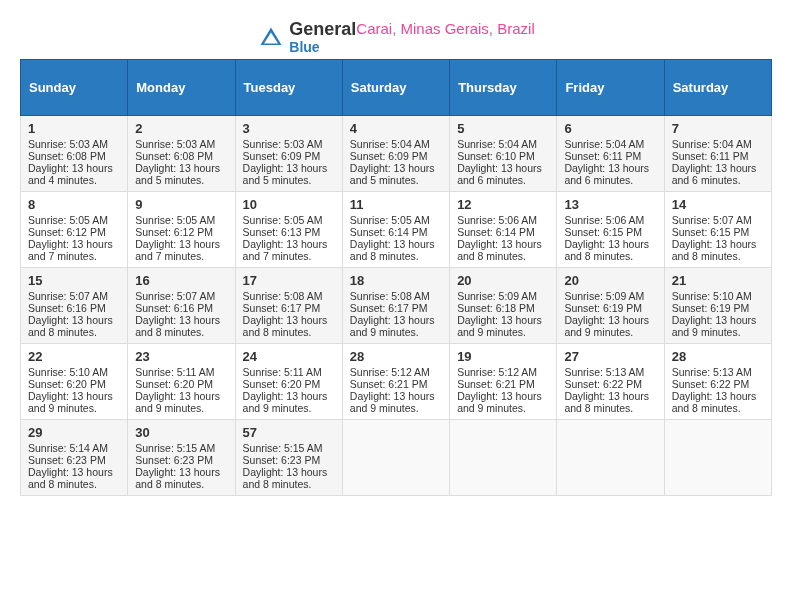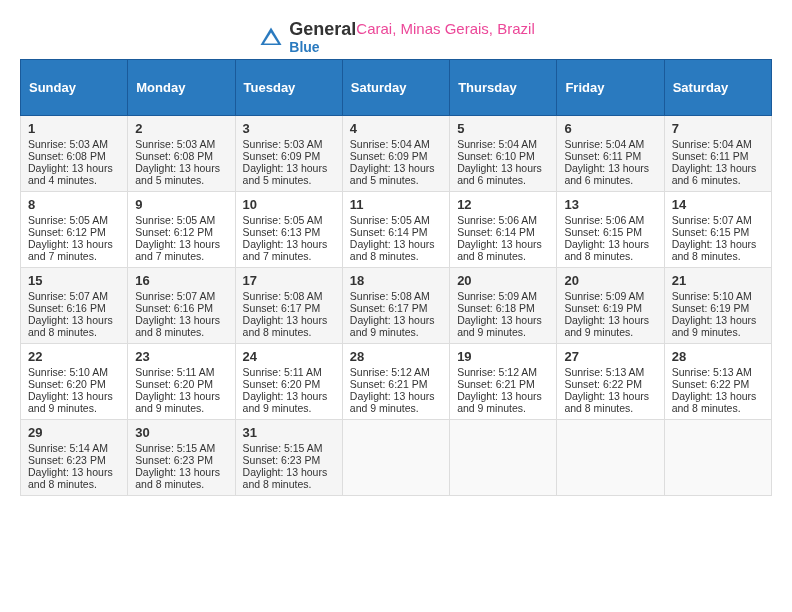--- a/index.html
+++ b/index.html
@@ -156,20 +156,20 @@
         <td><span class="day-number">23</span><span>Sunrise: 5:11 AM</span><br><span>Sunset: 6:20 PM</span><br><span>Daylight: 13 hours and 9 minutes.</span></td>
         <td><span class="day-number">24</span><span>Sunrise: 5:11 AM</span><br><span>Sunset: 6:20 PM</span><br><span>Daylight: 13 hours and 9 minutes.</span></td>
         <td><span class="day-number">28</span><span>Sunrise: 5:12 AM</span><br><span>Sunset: 6:21 PM</span><br><span>Daylight: 13 hours and 9 minutes.</span></td>
         <td><span class="day-number">19</span><span>Sunrise: 5:12 AM</span><br><span>Sunset: 6:21 PM</span><br><span>Daylight: 13 hours and 9 minutes.</span></td>
         <td><span class="day-number">27</span><span>Sunrise: 5:13 AM</span><br><span>Sunset: 6:22 PM</span><br><span>Daylight: 13 hours and 8 minutes.</span></td>
         <td><span class="day-number">28</span><span>Sunrise: 5:13 AM</span><br><span>Sunset: 6:22 PM</span><br><span>Daylight: 13 hours and 8 minutes.</span></td>
       </tr>
       <tr>
         <td><span class="day-number">29</span><span>Sunrise: 5:14 AM</span><br><span>Sunset: 6:23 PM</span><br><span>Daylight: 13 hours and 8 minutes.</span></td>
         <td><span class="day-number">30</span><span>Sunrise: 5:15 AM</span><br><span>Sunset: 6:23 PM</span><br><span>Daylight: 13 hours and 8 minutes.</span></td>
-        <td><span class="day-number">31</span><span>Sunrise: 5:15 AM</span><br><span>Sunset: 6:23 PM</span><br><span>Daylight: 13 hours and 8 minutes.</span></td>
+        <td><span class="day-number">57</span><span>Sunrise: 5:15 AM</span><br><span>Sunset: 6:23 PM</span><br><span>Daylight: 13 hours and 8 minutes.</span></td>
         <td class="day-empty"></td>
         <td class="day-empty"></td>
         <td class="day-empty"></td>
         <td class="day-empty"></td>
       </tr>
     </tbody>
 </table>
 
 </body></html>

